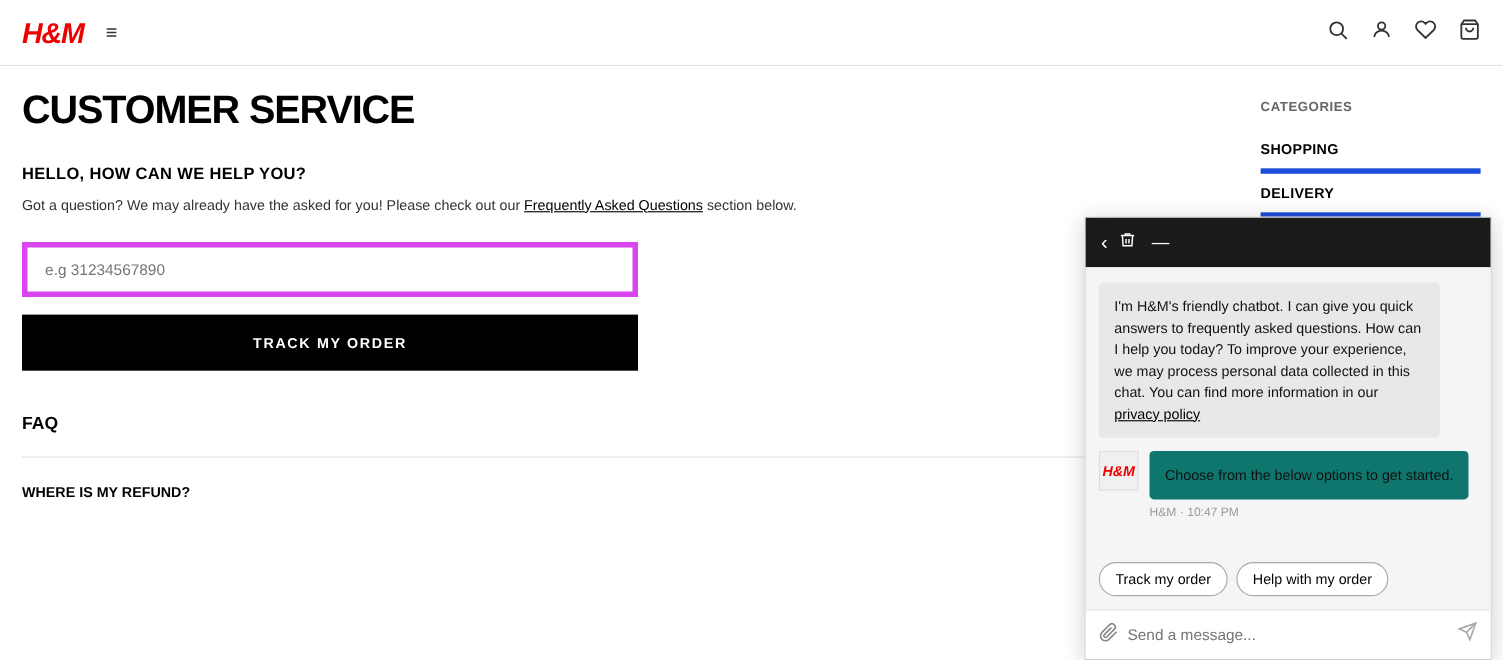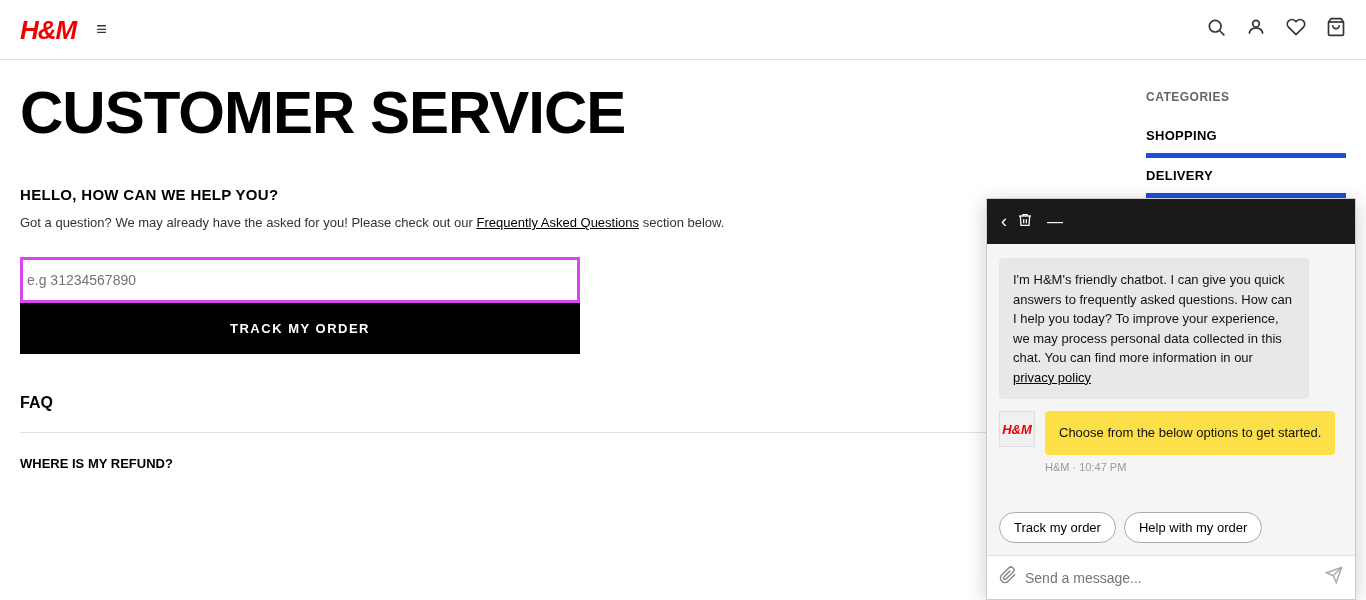--- a/index.html
+++ b/index.html
@@ -28,24 +28,24 @@
     .header-icon { font-size: 20px; color: #333; cursor: pointer; }
     .hamburger { font-size: 18px; color: #333; cursor: pointer; }
 
     
     .main-container { display: flex; padding: 20px 20px 20px 20px; max-width: 1366px; }
 
     
     .left-content { flex: 1; padding-right: 40px; }
 
     .page-title {
-      font-size: 60px;
+      font-size: 36px;
       font-weight: 900;
       letter-spacing: -1px;
-      margin-bottom: 40px;
+      margin-bottom: 30px;
       line-height: 1.1;
     }
 
     .hello-heading {
       font-size: 15px;
       font-weight: 700;
       margin-bottom: 10px;
       letter-spacing: 0.3px;
     }
 
@@ -64,25 +64,26 @@
       display: flex;
       align-items: center;
       gap: 2px;
     }
 
     .required-star { color: #c00; font-size: 13px; }
 
     .order-input {
       width: 100%;
       max-width: 560px;
-      border: 3px solid #d946ef;
-      padding: 12px 4px;
+      border: 5px solid #d946ef;
+      padding: 12px 16px;
       font-size: 14px;
       color: #999;
       outline: none;
+      margin-bottom: 16px;
       display: block;
     }
 
     .track-button {
       width: 100%;
       max-width: 560px;
       background: #000;
       color: #fff;
       border: none;
       padding: 18px;
@@ -210,21 +211,21 @@
 
     .chat-hm-logo-small {
       color: #e00;
       font-weight: 900;
       font-size: 13px;
       font-style: italic;
     }
 
     .chat-hm-message-wrap { display: flex; flex-direction: column; gap: 4px; }
     .chat-hm-message {
-      background: #fde047;
+      background: #0f766e;
       border-radius: 4px;
       padding: 12px 14px;
       font-size: 13px;
       line-height: 1.5;
       color: #111;
     }
     .chat-timestamp { font-size: 11px; color: #999; margin-top: 2px; }
 
     .chat-quick-replies {
       display: flex;

